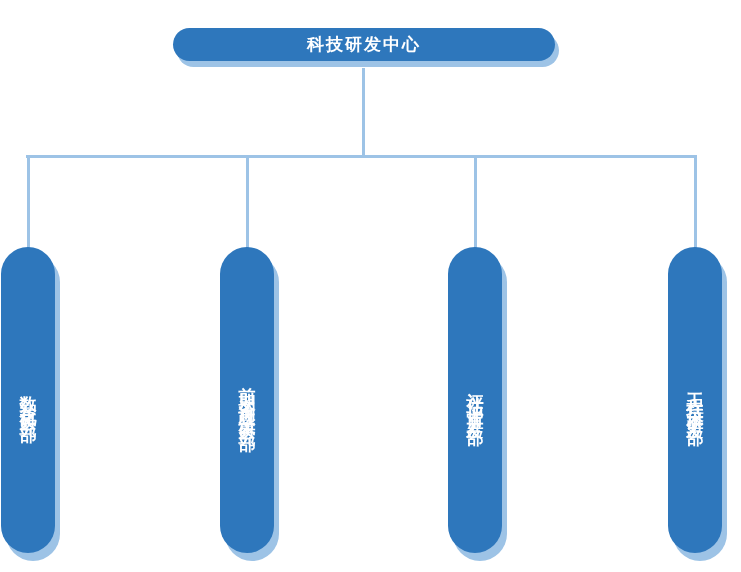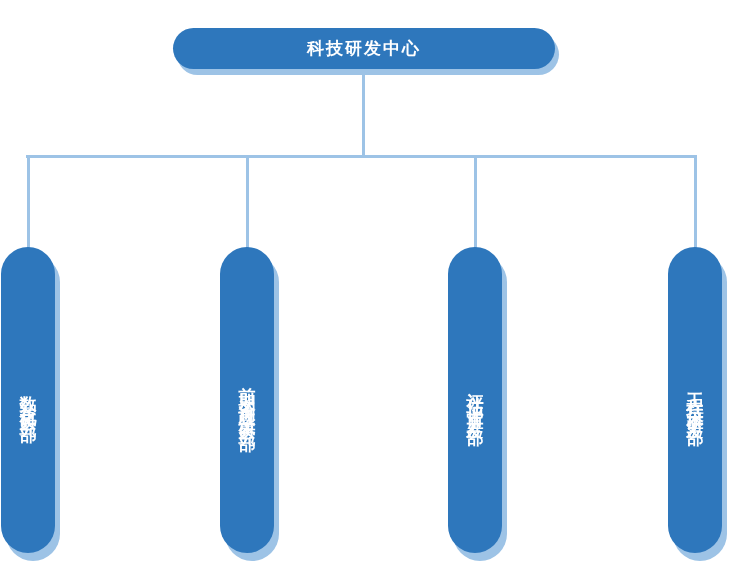--- a/index.html
+++ b/index.html
@@ -25,21 +25,21 @@
   .drop1 { left: 27px;  }
   .drop2 { left: 246px; }
   .drop3 { left: 474px; }
   .drop4 { left: 694px; }
 
   .root-node {
     position: absolute;
     left: 173px;
     top: 28px;
     width: 382px;
-    height: 41px;
+    height: 33px;
     background: #2E77BC;
     border-radius: 21px;
     box-shadow: 4px 6px 0 #9DC3E6;
     display: flex;
     align-items: center;
     justify-content: center;
   }
   .root-label {
     color: #ffffff;
     font-weight: bold;

